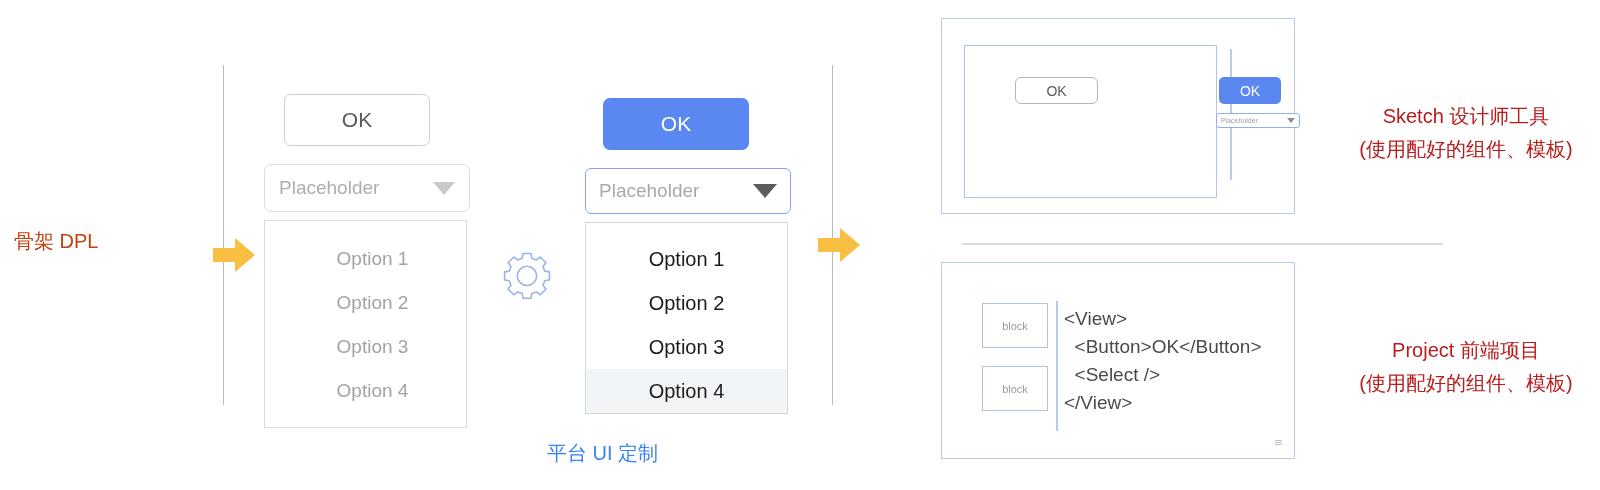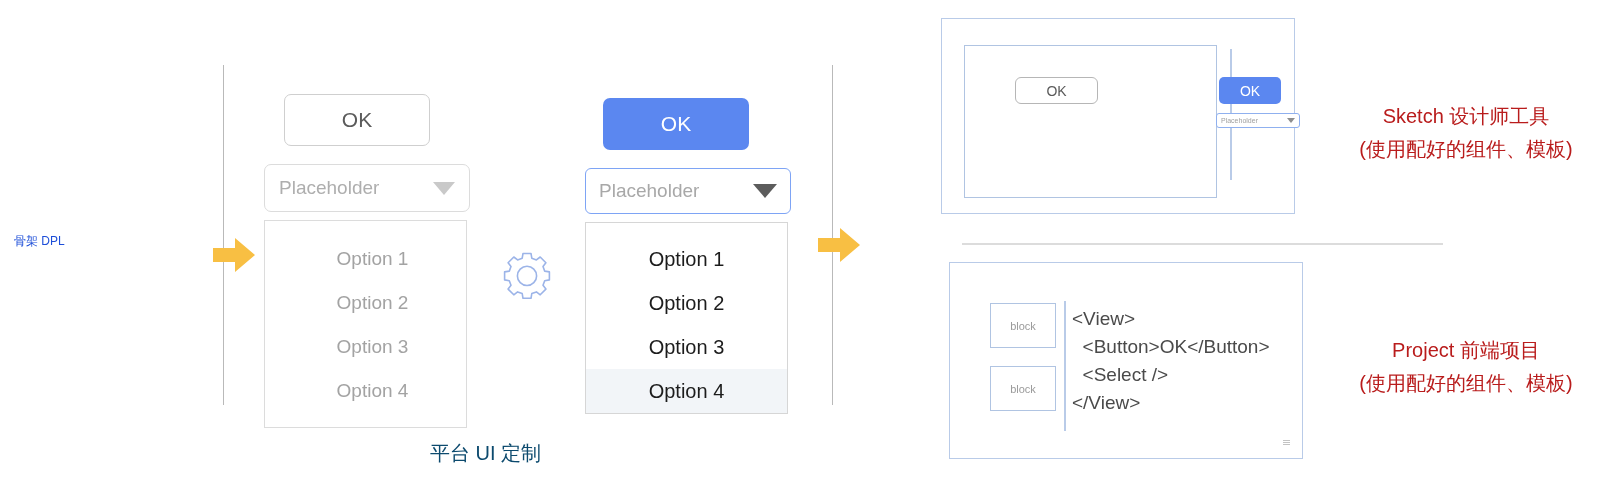--- a/index.html
+++ b/index.html
@@ -14,23 +14,23 @@
     height: 490px;
     background: #ffffff;
     overflow: hidden;
   }
 
   
   .left-caption {
     position: absolute;
     left: 14px; top: 224px;
     width: 200px;
-    font-size: 12px;
+    font-size: 20px;
     line-height: 34px;
-    color: #1d4ed8;
+    color: #c2410c;
     white-space: nowrap;
   }
 
   
   .vrule {
     position: absolute;
     width: 1px;
     background: #b9b9b9;
   }
 
@@ -129,25 +129,25 @@
   }
   .list-blue .li.sel { background: #f2f5f8; }
 
   
   .gear { position: absolute; width: 54px; height: 54px; }
   .gear svg { display: block; width: 100%; height: 100%; }
 
   
   .bottom-caption {
     position: absolute;
-    left: 430px; top: 440px;
+    left: 448px; top: 440px;
     width: 210px;
-    text-align: left;
+    text-align: right;
     font-size: 20px;
-    color: #0c4a6e;
+    color: #3b82f6;
   }
 
   
   .panel {
     position: absolute;
     border: 1px solid #b9cbe8;
     background: #ffffff;
   }
   .inner-frame {
     position: absolute;
@@ -345,21 +345,21 @@
     </div>
   </div>
 
   <div class="right-caption" style="left:1335px; top:100px; width:262px;">
     <div>Sketch 设计师工具</div>
     <div>(使用配好的组件、模板)</div>
   </div>
 
   <div class="hdivider" style="left:962px; top:243px; width:481px;"></div>
 
-  <div class="panel" style="left:941px; top:262px; width:354px; height:197px;margin-left:8px;">
+  <div class="panel" style="left:941px; top:262px; width:354px; height:197px;">
 
     <div class="block-box" style="left:40px; top:40px;">
       <span>block</span>
     </div>
     <div class="block-box" style="left:40px; top:103px;">
       <span>block</span>
     </div>
 
     <div class="code-rule" style="left:114px; top:38px; height:130px;"></div>
 

